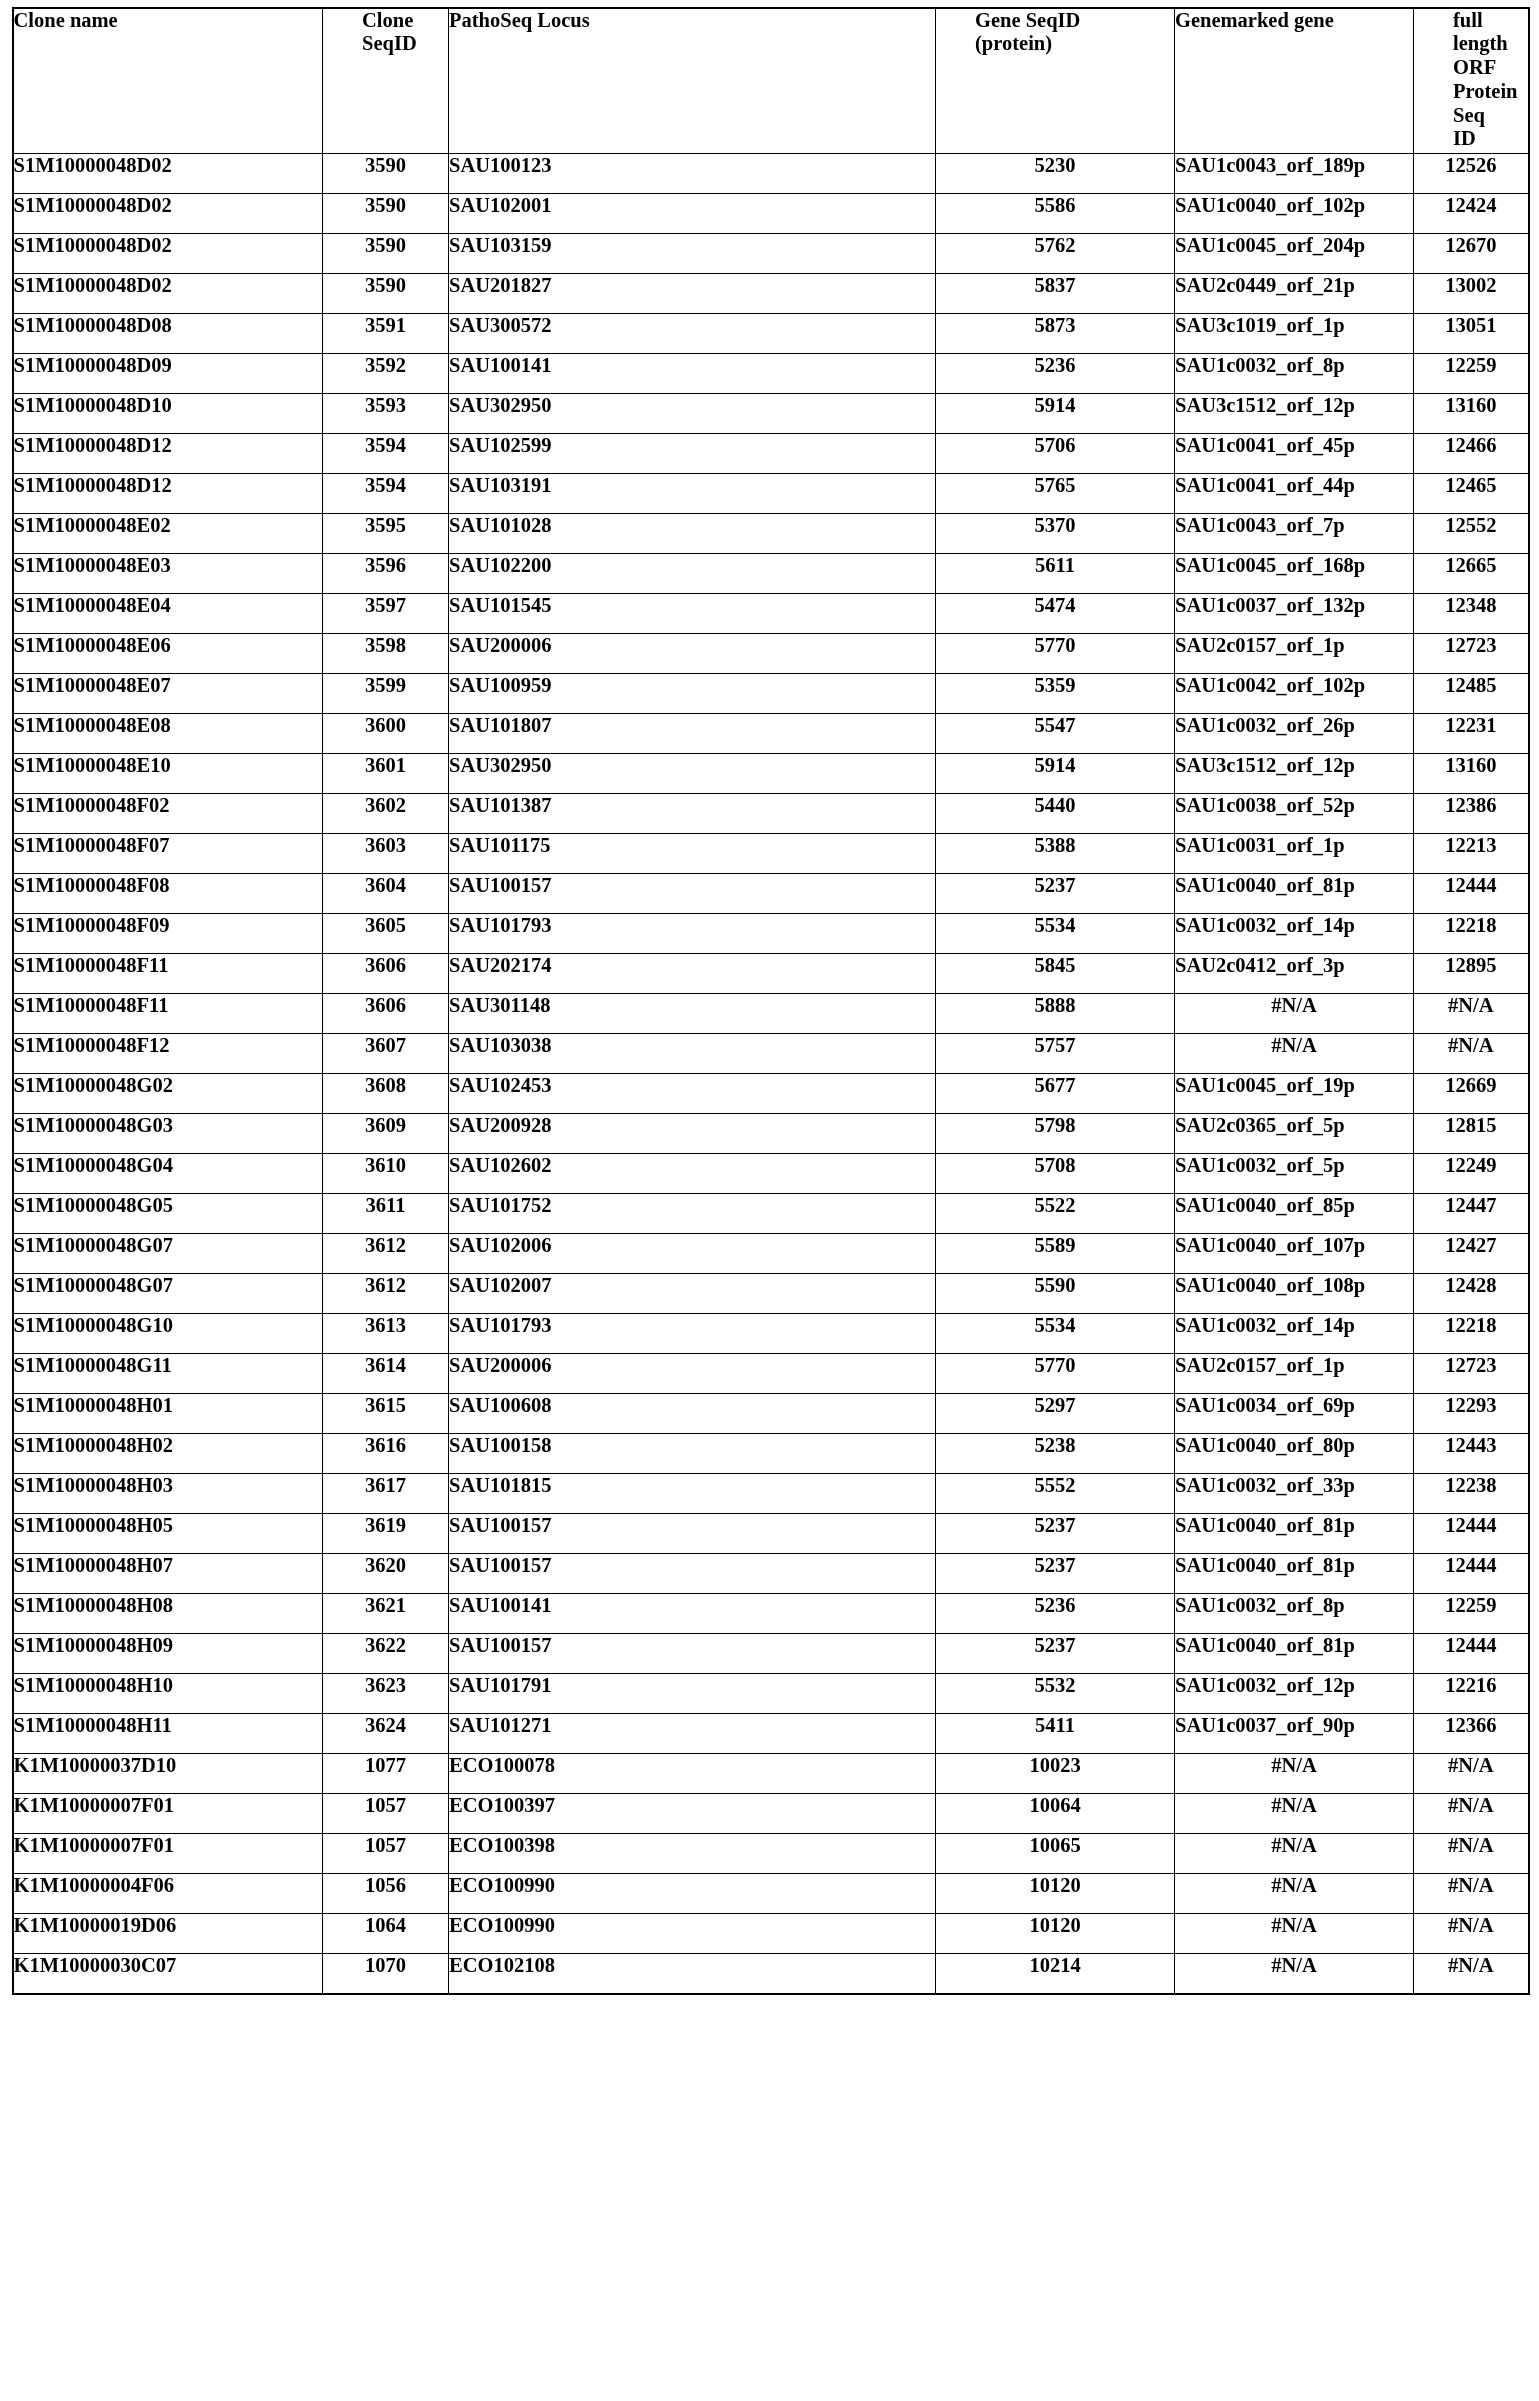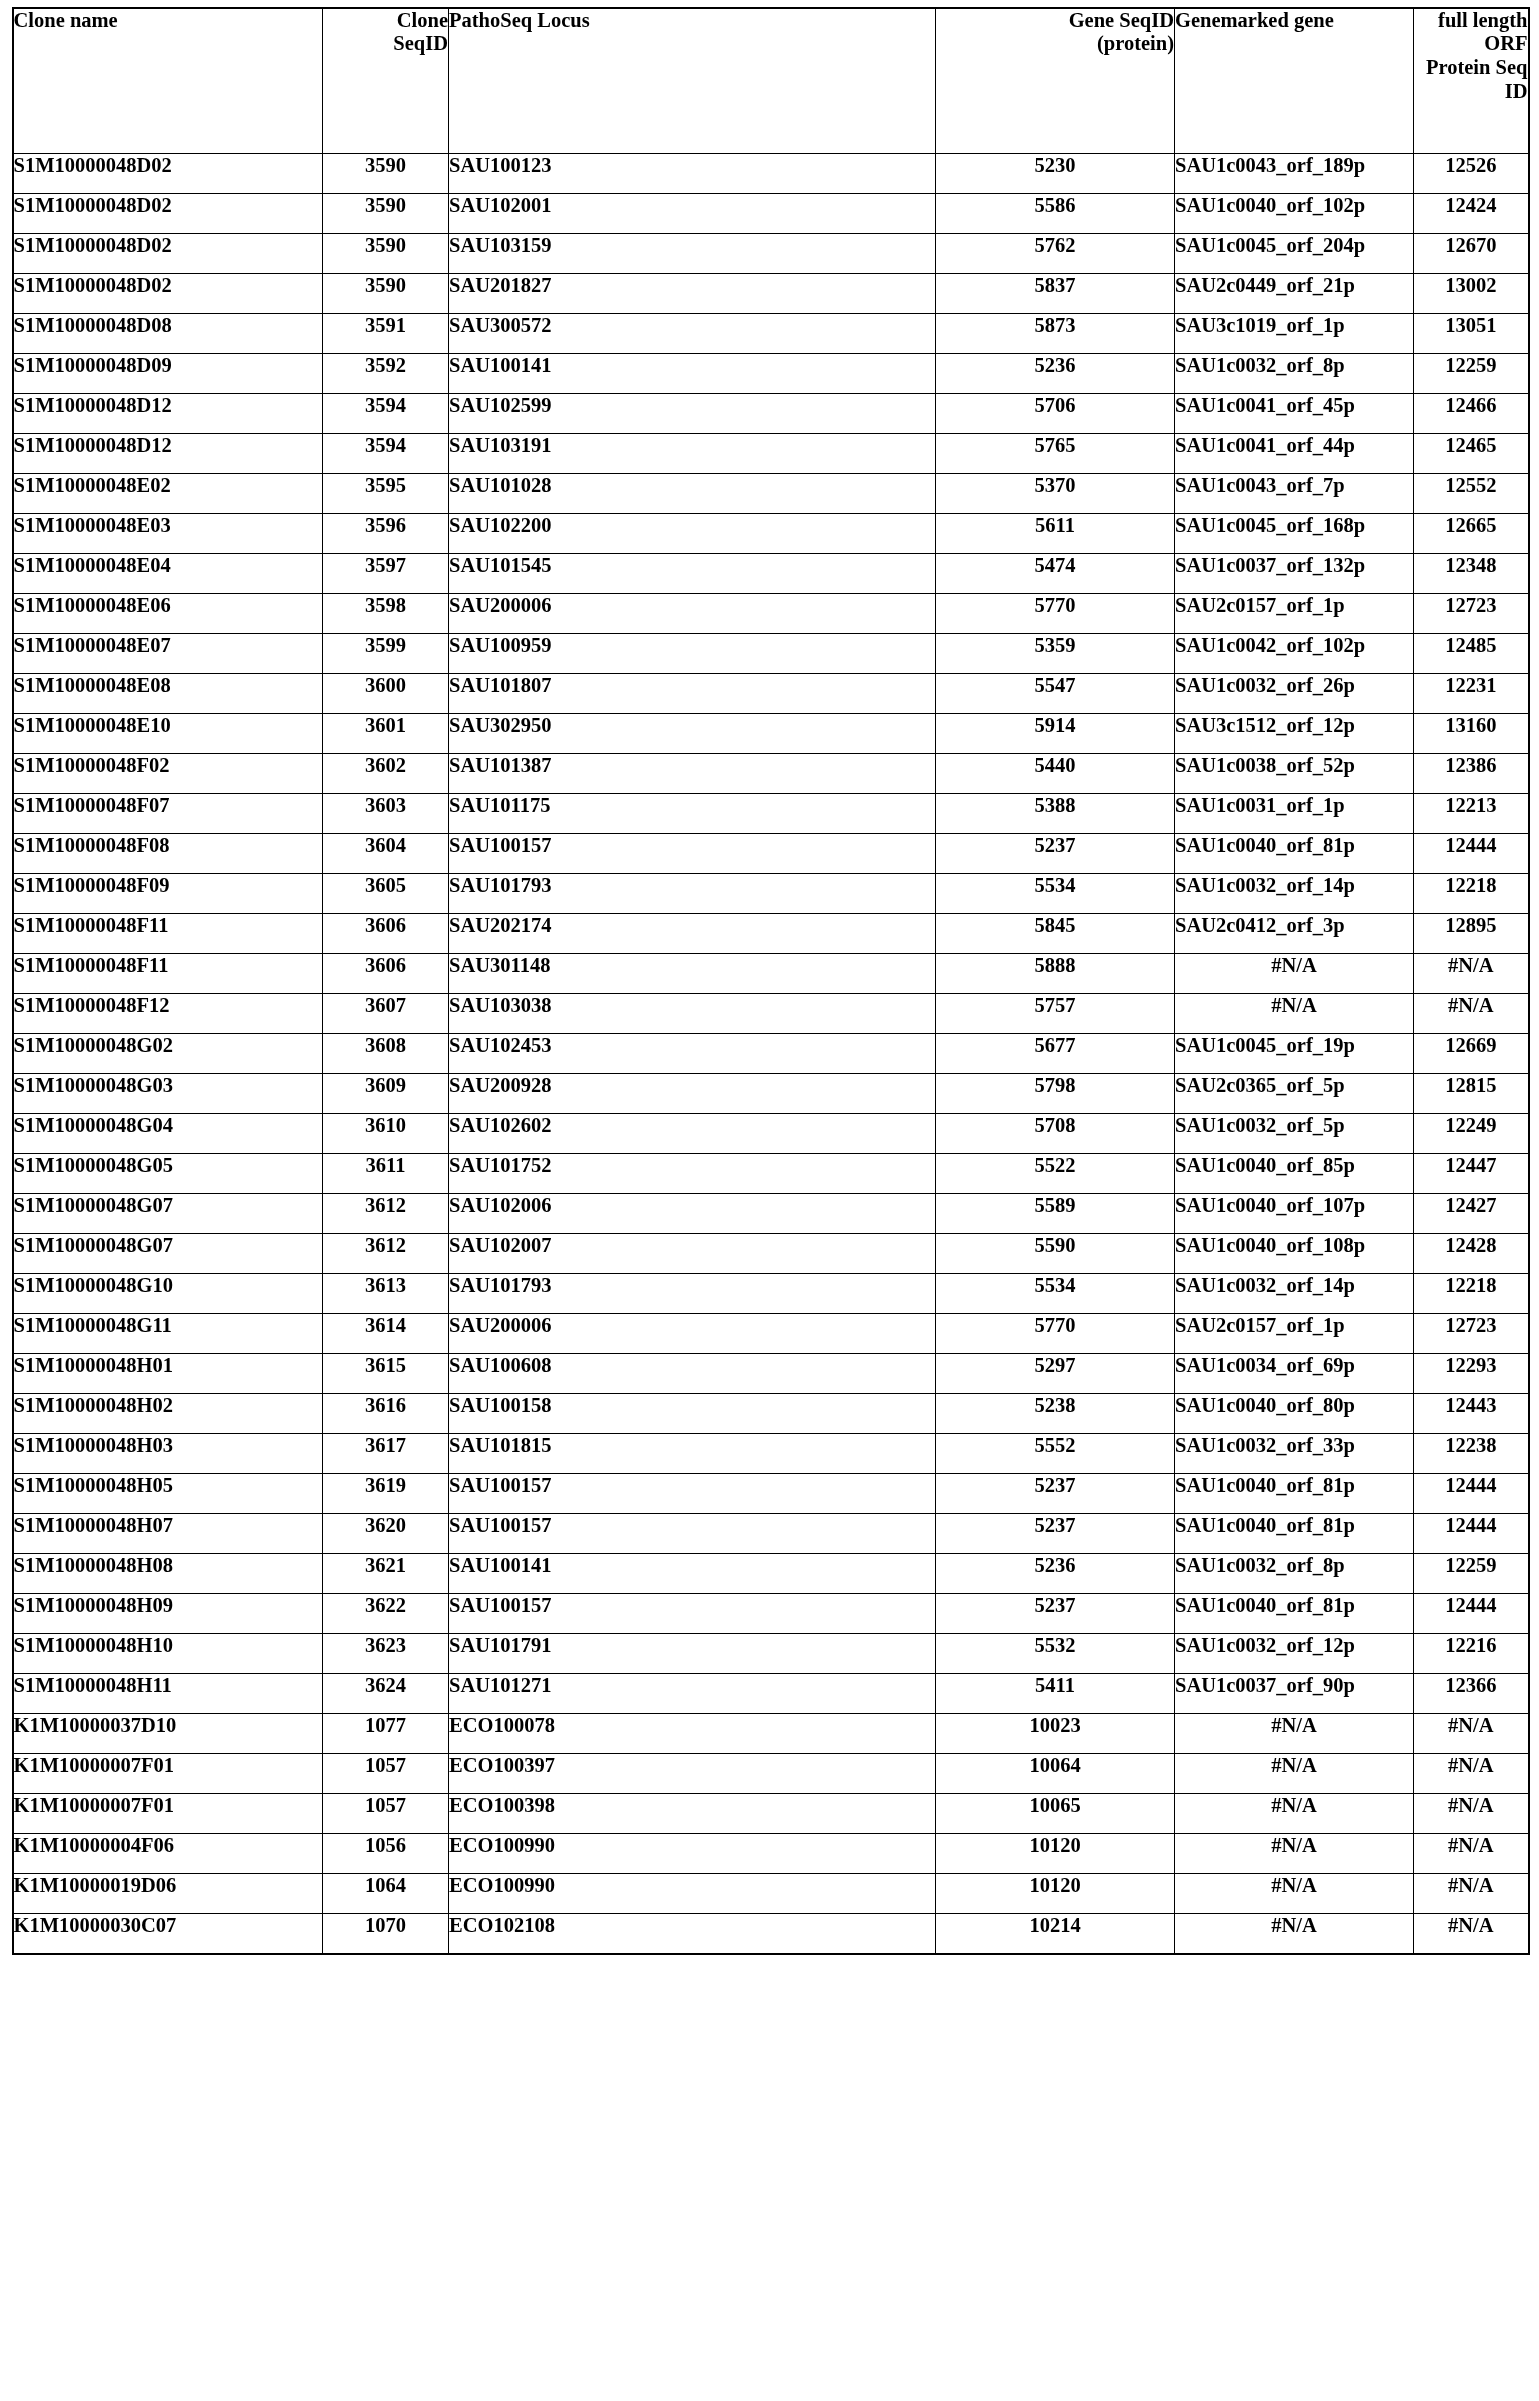--- a/index.html
+++ b/index.html
@@ -38,21 +38,21 @@
     overflow: hidden;
   }
   
   thead th {
     height: 144px;
     font-weight: 700;
     font-size: 21.3px;
     padding: 4.9px 6.6px 0 6.6px;
   }
   thead th.left   { text-align: left; }
-  thead th.center { text-align: right; }
+  thead th.center { text-align: left; padding-left: 39px; }
 
   
   tbody td {
     height: 39px;
     padding: 2.5px 6.6px 0 6.6px;
     font-weight: 400;
     font-size: 22px;
   }
   tbody td.left   { text-align: left; }
   tbody td.center { text-align: center; }
@@ -131,20 +131,28 @@
         </tr>
         <tr>
           <td class="left">S1M10000048D09</td>
           <td class="center">3592</td>
           <td class="left">SAU100141</td>
           <td class="center">5236</td>
           <td class="left">SAU1c0032_orf_8p</td>
           <td class="center">12259</td>
         </tr>
         <tr>
+          <td class="left">S1M10000048D10</td>
+          <td class="center">3593</td>
+          <td class="left">SAU302950</td>
+          <td class="center">5914</td>
+          <td class="left">SAU3c1512_orf_12p</td>
+          <td class="center">13160</td>
+        </tr>
+        <tr>
           <td class="left">S1M10000048D12</td>
           <td class="center">3594</td>
           <td class="left">SAU102599</td>
           <td class="center">5706</td>
           <td class="left">SAU1c0041_orf_45p</td>
           <td class="center">12466</td>
         </tr>
         <tr>
           <td class="left">S1M10000048D12</td>
           <td class="center">3594</td>

